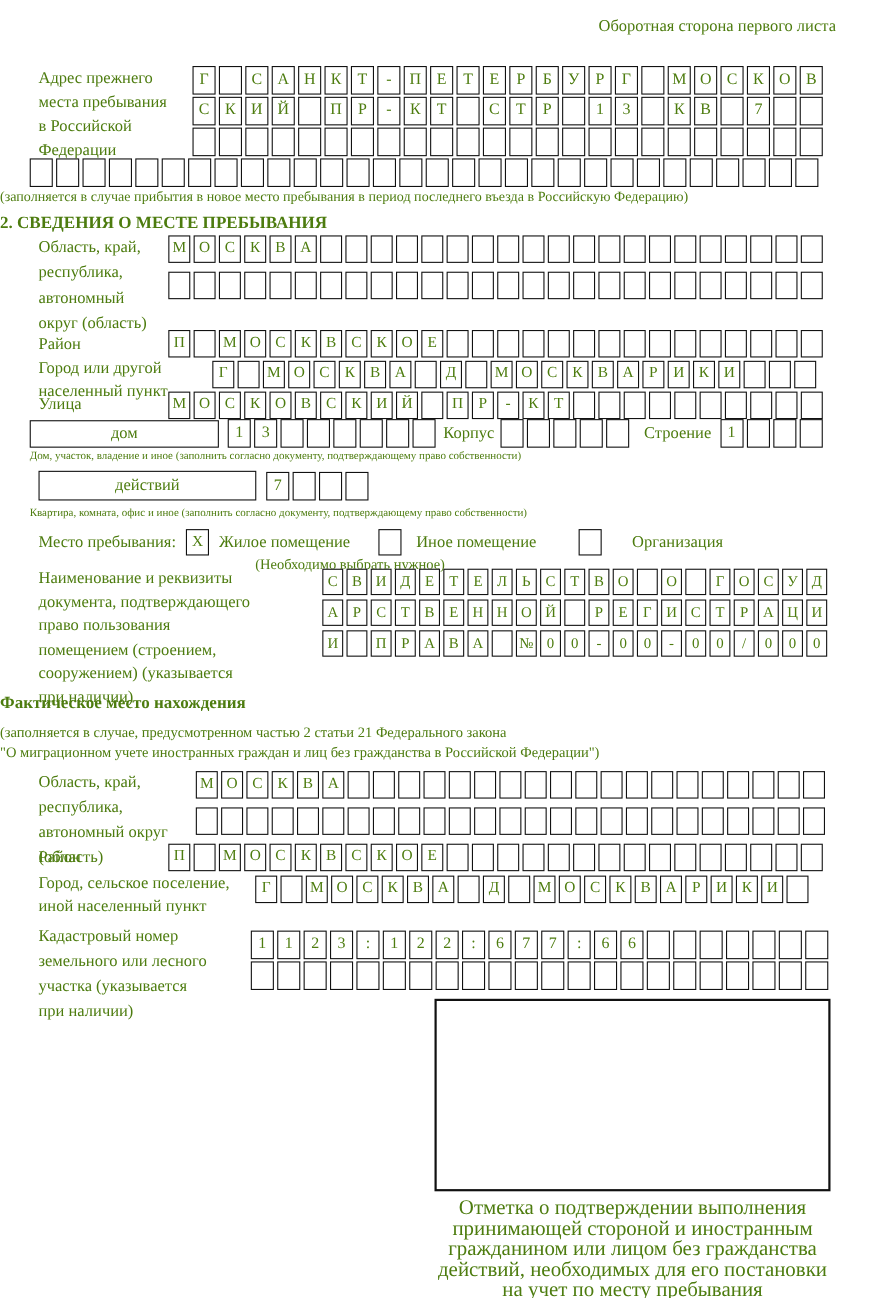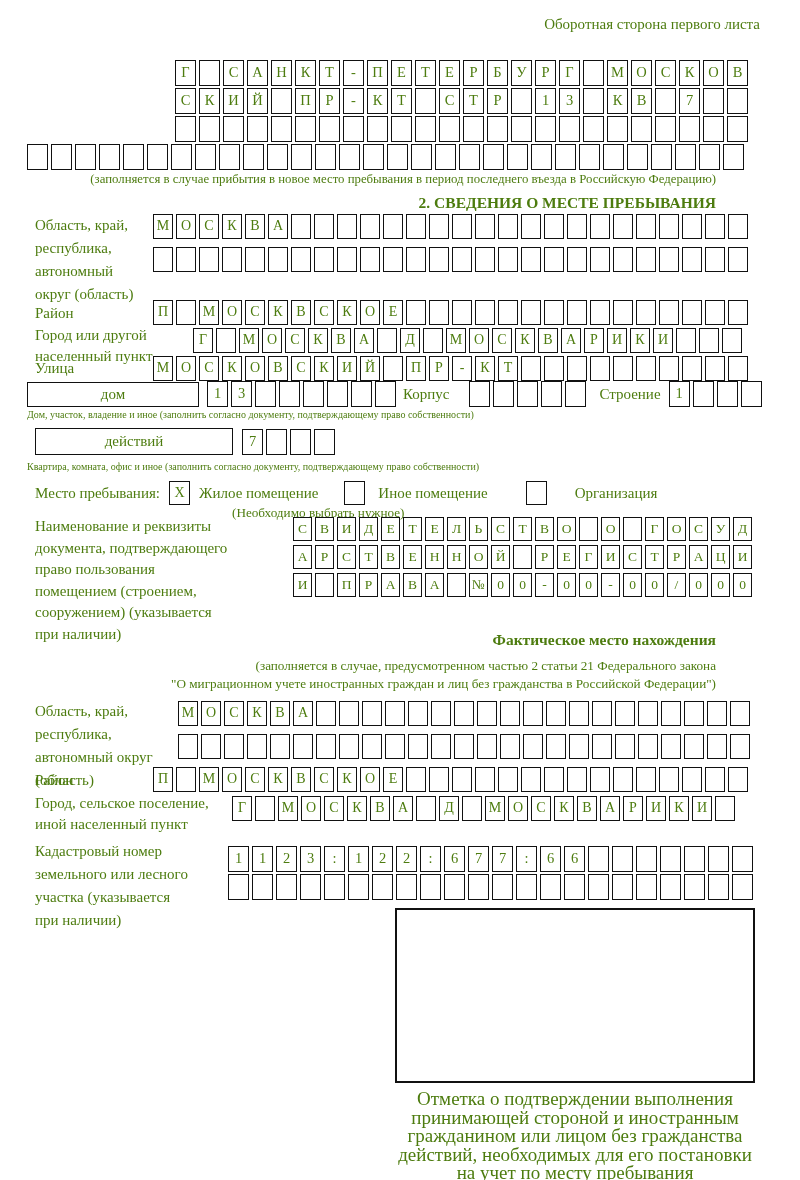--- a/index.html
+++ b/index.html
@@ -7,21 +7,21 @@
     position:relative;
     width:800px;height:1180px;
     background:#fff;
     font-family:"Liberation Serif","DejaVu Serif",serif;
     color:#4d7c0f;
     overflow:hidden;
   }
   .abs{position:absolute;}
   .lbl{font-size:15px;line-height:22px;white-space:pre-line;}
   .note{font-size:12.8px;}
-  .center{left:0;width:716px;text-align:right;}
+  .center{left:0;width:716px;text-align:left;}
   .bold{font-weight:bold;}
 
   
   .cells{white-space:nowrap;}
   .cell{
     display:inline-block;box-sizing:border-box;
     border:1.6px solid #111;
     text-align:center;vertical-align:top;
     background:#fff;
   }
@@ -43,20 +43,24 @@
   }
   .stamp-box{box-sizing:border-box;border:2px solid #111;background:#fff;}
 </style>
 </head>
 <body>
 
 <div class="page">
 
   <div class="abs" style="top:16px;right:40px;font-size:15px;">Оборотная сторона первого листа</div>
 
+  <div class="abs lbl" style="left:35px;top:60px;width:150px;">Адрес прежнего
+места пребывания
+в Российской
+Федерации</div>
   <div class="abs cells cells-lg" style="left:175px;top:60px;"><span class="cell">Г</span><span class="cell"></span><span class="cell">С</span><span class="cell">А</span><span class="cell">Н</span><span class="cell">К</span><span class="cell">Т</span><span class="cell">-</span><span class="cell">П</span><span class="cell">Е</span><span class="cell">Т</span><span class="cell">Е</span><span class="cell">Р</span><span class="cell">Б</span><span class="cell">У</span><span class="cell">Р</span><span class="cell">Г</span><span class="cell"></span><span class="cell">М</span><span class="cell">О</span><span class="cell">С</span><span class="cell">К</span><span class="cell">О</span><span class="cell">В</span></div>
   <div class="abs cells cells-lg" style="left:175px;top:88px;"><span class="cell">С</span><span class="cell">К</span><span class="cell">И</span><span class="cell">Й</span><span class="cell"></span><span class="cell">П</span><span class="cell">Р</span><span class="cell">-</span><span class="cell">К</span><span class="cell">Т</span><span class="cell"></span><span class="cell">С</span><span class="cell">Т</span><span class="cell">Р</span><span class="cell"></span><span class="cell">1</span><span class="cell">3</span><span class="cell"></span><span class="cell">К</span><span class="cell">В</span><span class="cell"></span><span class="cell">7</span><span class="cell"></span><span class="cell"></span></div>
   <div class="abs cells cells-lg" style="left:175px;top:116px;"><span class="cell"></span><span class="cell"></span><span class="cell"></span><span class="cell"></span><span class="cell"></span><span class="cell"></span><span class="cell"></span><span class="cell"></span><span class="cell"></span><span class="cell"></span><span class="cell"></span><span class="cell"></span><span class="cell"></span><span class="cell"></span><span class="cell"></span><span class="cell"></span><span class="cell"></span><span class="cell"></span><span class="cell"></span><span class="cell"></span><span class="cell"></span><span class="cell"></span><span class="cell"></span><span class="cell"></span></div>
   <div class="abs cells cells-lg" style="left:27px;top:144px;"><span class="cell"></span><span class="cell"></span><span class="cell"></span><span class="cell"></span><span class="cell"></span><span class="cell"></span><span class="cell"></span><span class="cell"></span><span class="cell"></span><span class="cell"></span><span class="cell"></span><span class="cell"></span><span class="cell"></span><span class="cell"></span><span class="cell"></span><span class="cell"></span><span class="cell"></span><span class="cell"></span><span class="cell"></span><span class="cell"></span><span class="cell"></span><span class="cell"></span><span class="cell"></span><span class="cell"></span><span class="cell"></span><span class="cell"></span><span class="cell"></span><span class="cell"></span><span class="cell"></span><span class="cell"></span></div>
   <div class="abs note center" style="top:172px;">(заполняется в случае прибытия в новое место пребывания в период последнего въезда в Российскую Федерацию)</div>
 
   <div class="abs center bold" style="top:194px;font-size:15.5px;">2. СВЕДЕНИЯ О МЕСТЕ ПРЕБЫВАНИЯ</div>
 
   <div class="abs lbl" style="left:35px;top:214px;line-height:23px;">Область, край,
 республика,
@@ -71,21 +75,21 @@
   <div class="abs lbl" style="left:35px;top:325px;line-height:21px;">Город или другой
 населенный пункт</div>
   <div class="abs cells cells-md" style="left:193px;top:328px;"><span class="cell">Г</span><span class="cell"></span><span class="cell">М</span><span class="cell">О</span><span class="cell">С</span><span class="cell">К</span><span class="cell">В</span><span class="cell">А</span><span class="cell"></span><span class="cell">Д</span><span class="cell"></span><span class="cell">М</span><span class="cell">О</span><span class="cell">С</span><span class="cell">К</span><span class="cell">В</span><span class="cell">А</span><span class="cell">Р</span><span class="cell">И</span><span class="cell">К</span><span class="cell">И</span><span class="cell"></span><span class="cell"></span><span class="cell"></span></div>
 
   <div class="abs lbl" style="left:35px;top:357px;">Улица</div>
   <div class="abs cells cells-md" style="left:153px;top:356px;"><span class="cell">М</span><span class="cell">О</span><span class="cell">С</span><span class="cell">К</span><span class="cell">О</span><span class="cell">В</span><span class="cell">С</span><span class="cell">К</span><span class="cell">И</span><span class="cell">Й</span><span class="cell"></span><span class="cell">П</span><span class="cell">Р</span><span class="cell">-</span><span class="cell">К</span><span class="cell">Т</span><span class="cell"></span><span class="cell"></span><span class="cell"></span><span class="cell"></span><span class="cell"></span><span class="cell"></span><span class="cell"></span><span class="cell"></span><span class="cell"></span><span class="cell"></span></div>
 
   <div class="abs flexrow" style="left:27px;top:381px;">
     <span class="wide-box" style="width:172px;height:25px;line-height:23px;">дом</span>
     <span class="cells cells-lg" style="margin-left:8px;"><span class="cell">1</span><span class="cell">3</span><span class="cell"></span><span class="cell"></span><span class="cell"></span><span class="cell"></span><span class="cell"></span><span class="cell"></span></span>
-    <span class="inline-lbl" style="margin-left:4px;margin-right:20px;">Корпус</span>
+    <span class="inline-lbl" style="margin-left:4px;margin-right:6px;">Корпус</span>
     <span class="cells cells-lg"><span class="cell"></span><span class="cell"></span><span class="cell"></span><span class="cell"></span><span class="cell"></span></span>
     <span class="inline-lbl" style="margin-left:10px;margin-right:8px;">Строение</span>
     <span class="cells cells-lg"><span class="cell">1</span><span class="cell"></span><span class="cell"></span><span class="cell"></span></span>
   </div>
   <div class="abs note" style="left:27px;top:409px;font-size:10px;">Дом, участок, владение и иное (заполнить согласно документу, подтверждающему право собственности)</div>
 
   <div class="abs flexrow" style="left:35px;top:428px;">
     <span class="wide-box" style="width:198px;height:27px;line-height:25px;">действий</span>
     <span class="cells cells-lg" style="margin-left:9px;"><span class="cell">7</span><span class="cell"></span><span class="cell"></span><span class="cell"></span></span>
   </div>

